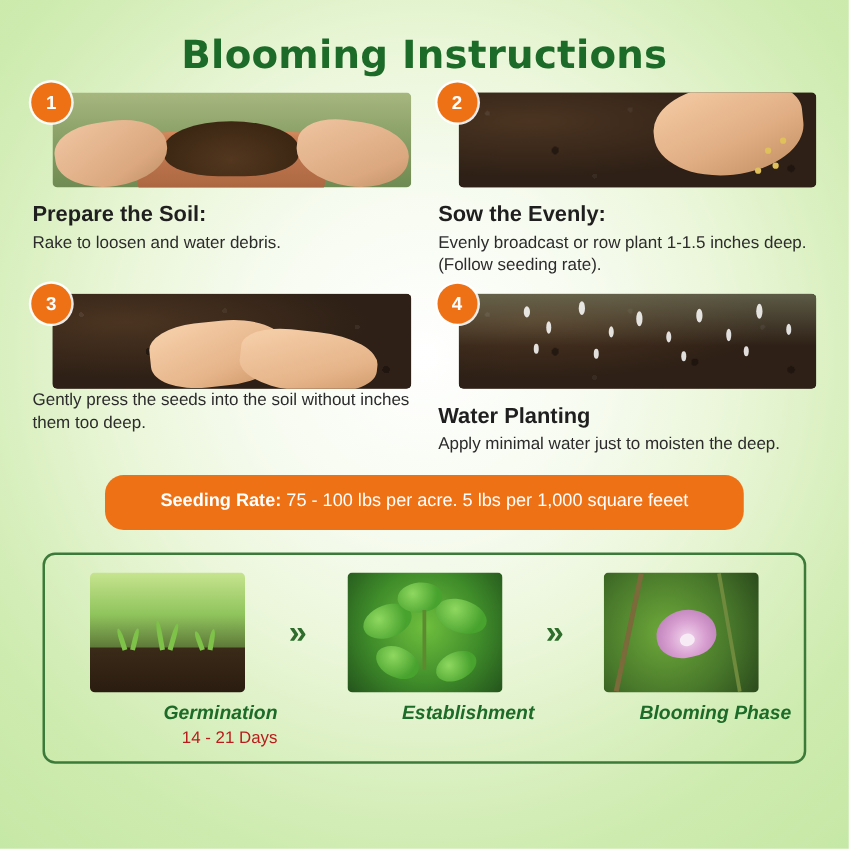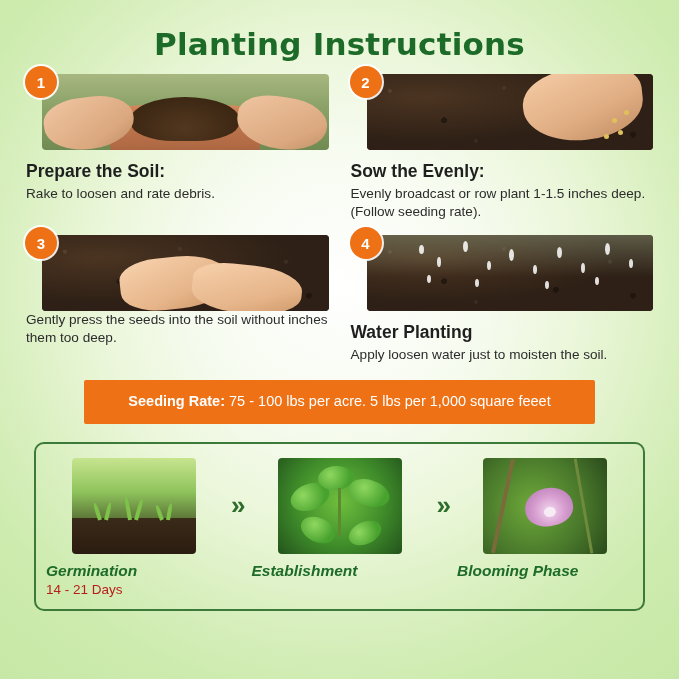--- a/index.html
+++ b/index.html
@@ -137,39 +137,39 @@
   }
 
   .water-bg { position: absolute; inset: 0; }
   .water-drop { position: absolute; background: rgba(255,255,255,0.85); border-radius: 50%; }
 
   
   .banner {
     margin: 8px 62px 0 62px;
     background: #ee7116;
     color: #fff;
-    border-radius: 2px;
+    border-radius: 15px;
     padding: 13px 10px;
     text-align: center;
     font-size: 14.5px;
     line-height: 1.2;
   }
   .banner b { font-weight: bold; }
 
   
   .timeline {
     margin: 18px 12px 0 12px;
     border: 2px solid #3c7a3a;
     border-radius: 10px;
     padding: 14px 10px 12px 10px;
     display: flex;
     align-items: flex-start;
     justify-content: space-between;
   }
-  .phase { width: 176px; text-align: left; }
+  .phase { width: 176px; text-align: right; }
   .phase-img {
     width: 124px; height: 96px;
     margin: 0 auto 8px auto;
     border-radius: 4px;
     overflow: hidden;
     position: relative;
   }
   .phase-name {
     font-size: 15.5px;
     font-weight: bold;
@@ -195,36 +195,36 @@
   .bloom-bg { position:absolute; inset:0; background: radial-gradient(circle at 40% 50%, #6ea93a 0%, #47762a 60%, #2b4a1c 100%); }
   .flower { position:absolute; left:34%; top:32%; width:48px; height:38px; background: radial-gradient(circle at 50% 60%, #f2d7ee 0%, #d79ed0 45%, #b073ae 100%); border-radius: 50% 50% 45% 45%; transform: rotate(-10deg); }
   .flower-center { position:absolute; left:50%; top:62%; width:12px; height:10px; transform:translate(-50%,-50%); background:#f7ecf5; border-radius:50%; }
   .stem { position:absolute; background:#5d8a2e; }
 </style>
 </head>
 <body>
 
 <div class="page">
 
-  <div class="title">Planting Instructions</div>
+  <div class="title">Blooming Instructions</div>
 
   <div class="steps">
 
     <div class="step step-block">
       <div class="badge">1</div>
       <div class="photo">
         <div class="pot-bg"></div>
         <div class="pot"></div>
         <div class="pot-rim"></div>
         <div class="dirt-mound"></div>
         <div class="hand hand-l"></div>
         <div class="hand hand-r"></div>
       </div>
       <div class="step-title">Prepare the Soil:</div>
-      <div class="step-desc">Rake to loosen and rate debris.</div>
+      <div class="step-desc">Rake to loosen and water debris.</div>
     </div>
 
     <div class="step step-block">
       <div class="badge">2</div>
       <div class="photo">
         <div class="soil-dark"></div>
         <div class="soil-speckle"></div>
         <div class="seed-hand"></div>
         <div class="seed" style="right:36px; top:44px;"></div>
         <div class="seed" style="right:30px; top:56px;"></div>
@@ -261,21 +261,21 @@
         <div class="water-drop" style="left:190px; top:12px; width:5px; height:11px;"></div>
         <div class="water-drop" style="left:214px; top:28px; width:4px; height:10px;"></div>
         <div class="water-drop" style="left:238px; top:8px; width:5px; height:12px;"></div>
         <div class="water-drop" style="left:262px; top:24px; width:4px; height:9px;"></div>
         <div class="water-drop" style="left:60px; top:40px; width:4px; height:8px;"></div>
         <div class="water-drop" style="left:108px; top:44px; width:4px; height:8px;"></div>
         <div class="water-drop" style="left:178px; top:46px; width:4px; height:8px;"></div>
         <div class="water-drop" style="left:228px; top:42px; width:4px; height:8px;"></div>
       </div>
       <div class="step-title">Water Planting</div>
-      <div class="step-desc">Apply loosen water just to moisten the soil.</div>
+      <div class="step-desc">Apply minimal water just to moisten the deep.</div>
     </div>
 
   </div>
 
   <div class="banner">
     <b>Seeding Rate:</b>
     <span>75 - 100 lbs per acre. 5 lbs per 1,000 square feeet</span>
   </div>
 
   <div class="timeline">

